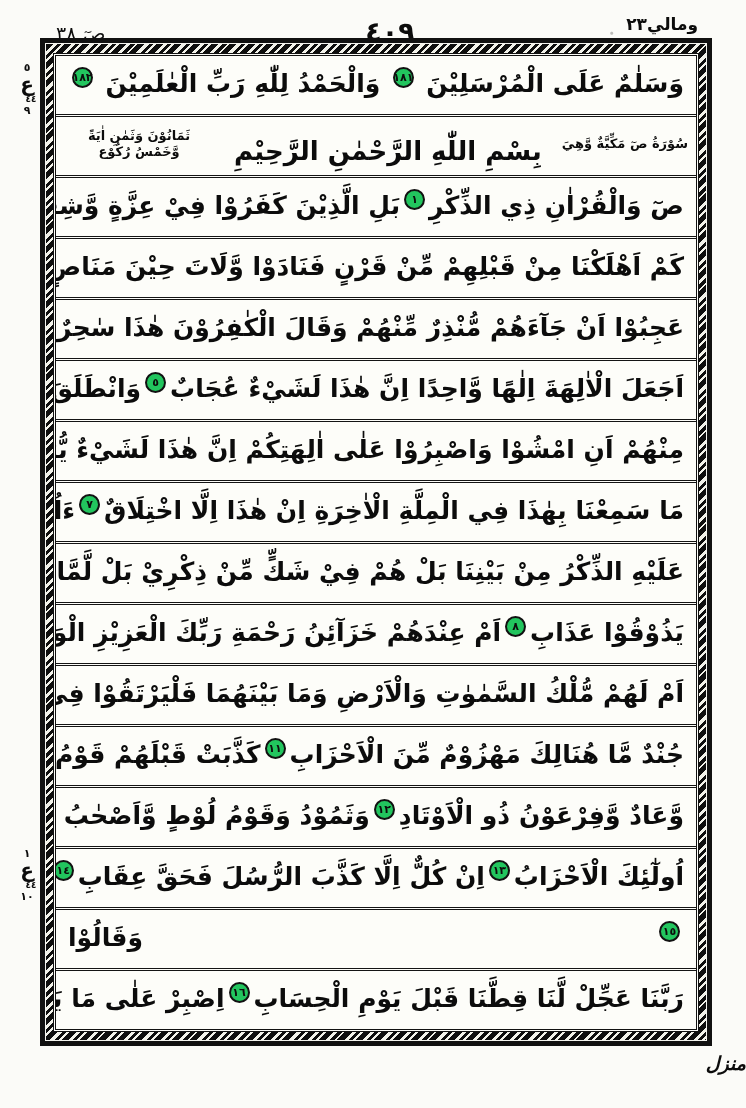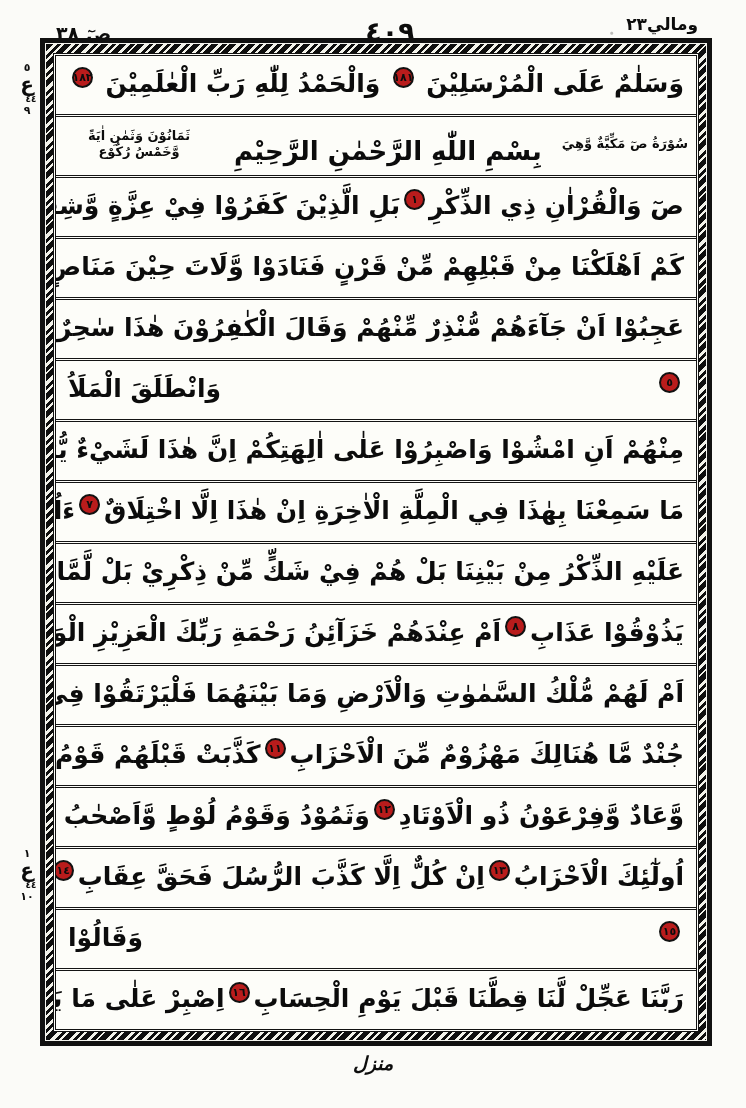--- a/index.html
+++ b/index.html
@@ -8,59 +8,59 @@
   .noise { position:absolute; inset:0; pointer-events:none;
            background:
             radial-gradient(circle at 82% 3%, rgba(0,0,0,.25) 0 1px, transparent 2px),
             radial-gradient(circle at 90% 87%, rgba(0,0,0,.2) 0 1px, transparent 2px); }
 
   
   .page-head { position:absolute; top:6px; left:0; width:746px; height:52px; }
   .juz-label { position:absolute; top:8px; right:48px; font-size:17px; font-weight:700;text-align:center; }
   .page-number { position:absolute; top:10px; left:340px; width:100px; text-align:center;
                  font-size:27px; font-weight:900; letter-spacing:1px; }
-  .surah-label { position:absolute; top:16px; left:56px; font-size:19px; font-weight:700; }
+  .surah-label { position:absolute; top:16px; left:56px; font-size:19px; font-weight:400; }
 
   
   .frame-outer { position:absolute; left:40px; top:38px; width:672px; height:1008px;
                  border:2px solid #111; background:#111; padding:3px; }
   .frame-band  { width:100%; height:100%; padding:9px 7px 8px 7px; border:1px solid #f4f4ef;
                  background:
                   repeating-linear-gradient(135deg,#0e0e0e 0 5px,#f2f2ea 5px 8px,#0e0e0e 8px 11px,#f2f2ea 11px 13px); }
   .frame-inner { width:100%; height:100%; background:#fdfdf9; border:3px double #111;
                  display:flex; flex-direction:column; }
 
   
   .mline { flex:1 1 0; display:flex; align-items:center; justify-content:space-between;
            direction:rtl; padding:2px 12px 6px 12px; border-bottom:3px double #141414;
            font-size:25px; font-weight:700; white-space:nowrap; overflow:hidden; }
   .mline:last-child { border-bottom:none; }
   .mline .txt { letter-spacing:0px; }
   .ayah-marker { flex:0 0 auto; width:21px; height:21px; border:2px solid #111; border-radius:50%;
                  display:flex; align-items:center; justify-content:center;
-                 font-size:11px; font-weight:900; margin:-12px 4px 0 4px; background:#b91c1c; }
+                 font-size:11px; font-weight:900; margin:-12px 4px 0 4px; background:#22c55e; }
 
   
   .surah-head { display:flex; align-items:center; justify-content:space-between; direction:rtl;
                 padding:2px 8px 6px 8px; }
   .surah-head .side { font-size:13px; font-weight:900; white-space:normal; line-height:1.25;
                       text-align:center; max-width:150px; }
   .surah-head .basmala { font-size:26px; font-weight:900;margin-top:14px; }
 
   
   .ruku-mark { position:absolute; width:26px; text-align:center; font-weight:900;
                display:flex; flex-direction:column; align-items:center; gap:1px; }
   .ruku-mark .n  { font-size:11px; line-height:1; }
   .ruku-mark .g  { font-size:20px; line-height:1; }
   .ruku-mark .m  { font-size:9px;  line-height:1;padding-left:8px; }
   #ruku-1 { left:14px; top:62px; }
   #ruku-2 { left:14px; top:848px; }
 
   
-  .manzil { position:absolute; top:1052px; left:0; width:746px; text-align:center;
+  .manzil { position:absolute; top:1052px; left:0; width:746px; text-align:right;
             font-size:19px; font-weight:900; font-style:italic; }
 </style>
 </head>
 <body>
 
 <div class="noise"></div>
 
 <div class="page-head">
   <span class="juz-label">ومالي٢٣</span>
   <span class="page-number">٤٠٩</span>
@@ -86,20 +86,21 @@
           <span class="ayah-marker">١</span>
           <span class="txt">بَلِ الَّذِيْنَ كَفَرُوْا فِيْ عِزَّةٍ وَّشِقَاقٍ</span>
         </div>
         <div class="mline">
           <span class="txt">كَمْ اَهْلَكْنَا مِنْ قَبْلِهِمْ مِّنْ قَرْنٍ فَنَادَوْا وَّلَاتَ حِيْنَ مَنَاصٍ</span>
         </div>
         <div class="mline">
           <span class="txt">عَجِبُوْا اَنْ جَآءَهُمْ مُّنْذِرٌ مِّنْهُمْ وَقَالَ الْكٰفِرُوْنَ هٰذَا سٰحِرٌ كَذَّابٌ</span>
         </div>
         <div class="mline">
+          <span class="txt">اَجَعَلَ الْاٰلِهَةَ اِلٰهًا وَّاحِدًا اِنَّ هٰذَا لَشَيْءٌ عُجَابٌ</span>
           <span class="ayah-marker">٥</span>
           <span class="txt">وَانْطَلَقَ الْمَلَاُ</span>
         </div>
         <div class="mline">
           <span class="txt">مِنْهُمْ اَنِ امْشُوْا وَاصْبِرُوْا عَلٰى اٰلِهَتِكُمْ اِنَّ هٰذَا لَشَيْءٌ يُّرَادُ</span>
         </div>
         <div class="mline">
           <span class="txt">مَا سَمِعْنَا بِهٰذَا فِي الْمِلَّةِ الْاٰخِرَةِ اِنْ هٰذَا اِلَّا اخْتِلَاقٌ</span>
           <span class="ayah-marker">٧</span>
           <span class="txt">ءَاُنْزِلَ</span>

